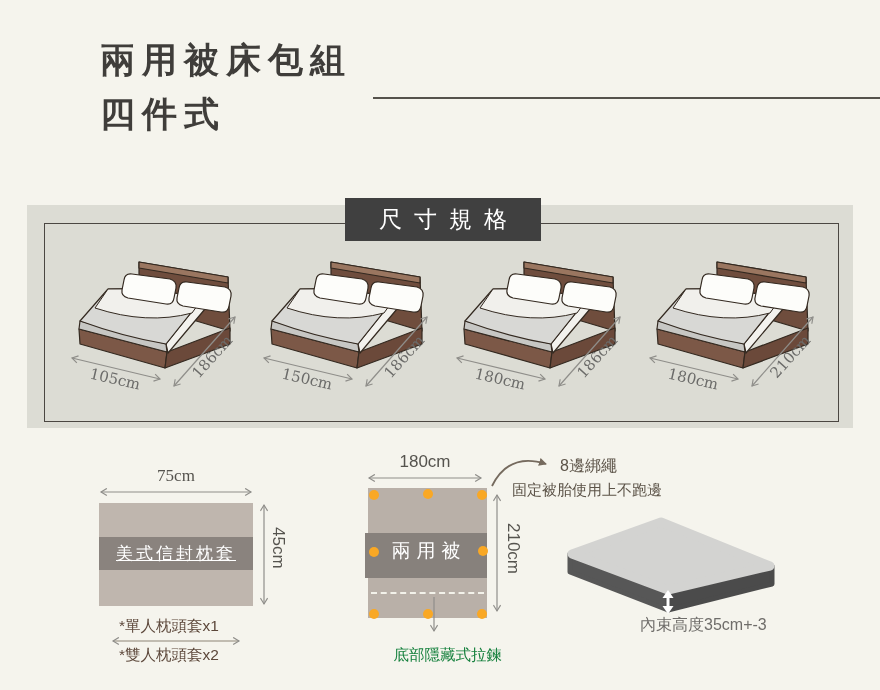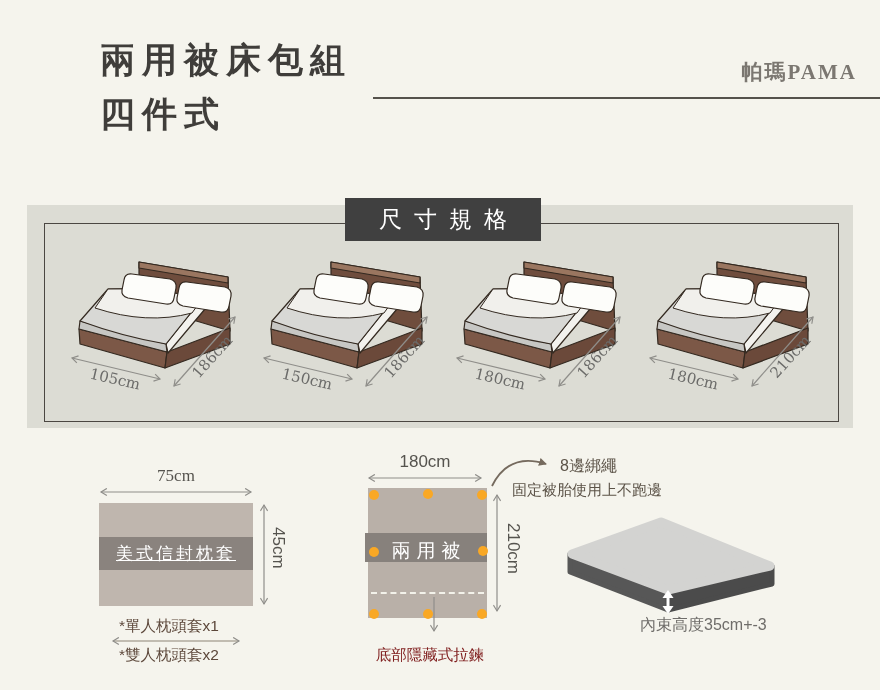--- a/index.html
+++ b/index.html
@@ -30,27 +30,27 @@
   .pillow-width{left:99px;top:466px;width:154px;text-align:center;font-family:Liberation Serif, serif;}
   .pillow-rect{left:99px;top:503px;width:154px;height:103px;background:#bfb6ae;}
   .pillow-band{left:99px;top:537px;width:154px;height:33px;background:#8a837e;color:#fff;
                font-size:17px;letter-spacing:3px;line-height:33px;text-align:center;text-decoration:underline;}
   .pillow-height{left:268px;top:527px;}
   .note{width:154px;left:92px;text-align:center;font-size:15.5px;color:#5c473a;}
   .note1{top:616px;} .note2{top:645px;}
 
   .quilt-width{left:368px;top:452px;width:114px;text-align:center;}
   .quilt-rect{left:368px;top:488px;width:119px;height:130px;background:#b9b0a8;}
-  .quilt-band{left:365px;top:533px;width:122px;height:29px;background:#87817c;color:#fff;
+  .quilt-band{left:365px;top:533px;width:122px;height:45px;background:#87817c;color:#fff;
               font-size:19px;letter-spacing:6px;line-height:35px;text-align:center;
               padding-left:6px;box-sizing:border-box;}
   .dot{width:10px;height:10px;border-radius:50%;background:#f9a825;}
   .dashed{left:371px;top:592px;width:113px;border-top:2px dashed #f3f2ea;}
   .quilt-height{left:503px;top:523px;}
-  .zipper-note{left:358px;top:645px;width:144px;text-align:center;font-size:15.5px;color:#7f1d1d;}
+  .zipper-note{left:358px;top:645px;width:144px;text-align:right;font-size:15.5px;color:#15803d;}
   .tie-title{left:560px;top:456px;font-size:16px;color:#5c5348;}
   .tie-desc{left:512px;top:481px;font-size:15px;color:#5c5348;}
 
   .mattress{left:556px;top:514px;}
   .depth-note{left:640px;top:615px;font-size:16px;color:#6f6d6a;}
 
   .overlay{left:0;top:0;pointer-events:none;}
 </style>
 </head>
 <body>
@@ -65,21 +65,20 @@
       <marker id="brownArrow" viewBox="0 0 10 10" refX="7" refY="5" markerWidth="10" markerHeight="10" orient="auto" markerUnits="userSpaceOnUse">
         <path d="M0,1 L8,5 L0,9 Z" fill="#756a5e"></path>
       </marker>
     </defs>
   </svg>
 
   <div class="abs title">
     <div>兩用被床包組</div>
     <div>四件式</div>
   </div>
-  <div class="abs brand">帕瑪PAMA</div>
   <div class="abs rule"></div>
 
   <div class="abs panel"></div>
   <div class="abs panel-border"></div>
   <div class="abs badge">尺寸規格</div>
 
   <div class="abs bed" style="left:52px">
     <svg viewBox="0 0 200 150" width="200" height="150">
       <g stroke="#332920" stroke-width="1.2" stroke-linejoin="round">
         <polygon points="87,15 176,30 178,84 87,57" fill="#6f4d3d"></polygon>

